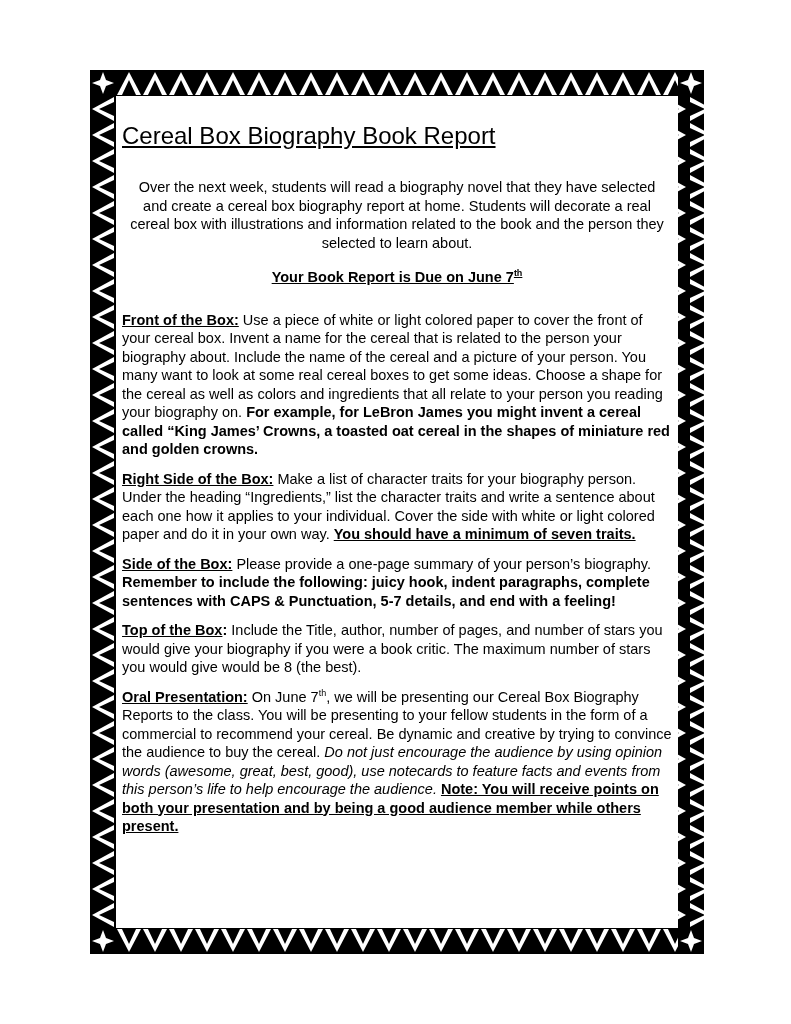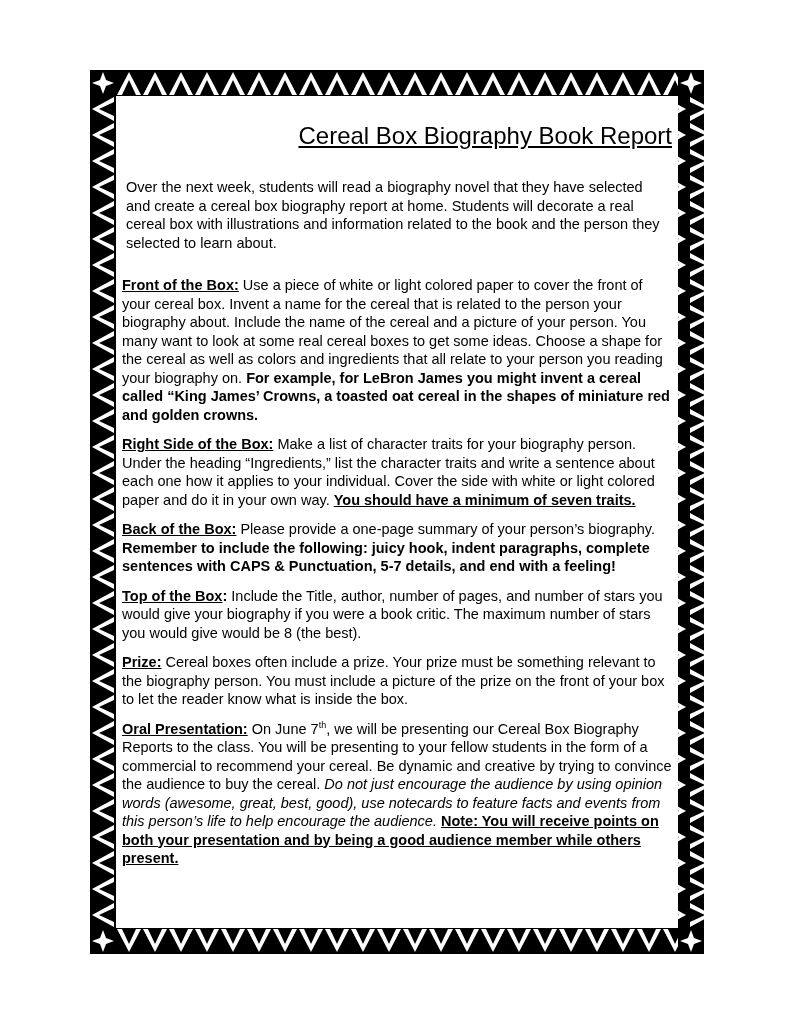--- a/index.html
+++ b/index.html
@@ -10,24 +10,24 @@
   }
   .sheet{position:absolute;inset:0;background:#ffffff;}
   .frame{position:absolute;left:90px;top:70px;width:614px;height:884px;}
   .border-svg{position:absolute;left:0;top:0;width:614px;height:884px;display:block;}
   .content{
     position:absolute;left:26px;top:26px;right:26px;bottom:26px;
     background:#ffffff;padding:2px 6px;overflow:hidden;
     font-size:14.5px;line-height:18.5px;text-align:left;
   }
   .doc-title{
-    font-size:24px;line-height:28px;font-weight:400;text-align:right;
+    font-size:24px;line-height:28px;font-weight:400;text-align:left;
     text-decoration:underline;margin:24px 0 0 0;
   }
-  .intro{ margin:28px 4px 16px 4px; }
+  .intro{ text-align:center;margin:28px 4px 16px 4px; }
   .due-line{ text-align:center;margin:0; }
   .section{ margin:11px 0 0 0; }
   .section.first{ margin-top:24px; }
   
   .b{font-weight:700;}
   .u{text-decoration:underline;}
   .i{font-style:italic;}
   .sup{vertical-align:super;font-size:0.62em;line-height:0;}
 </style>
 </head>
@@ -82,23 +82,23 @@
       <g>
         <rect x="588" y="858" width="26" height="26" fill="#000"></rect>
         <polygon points="601,860 604,868 612,871 604,874 601,882 598,874 590,871 598,868" fill="#fff"></polygon>
       </g>
     </svg>
 
     <div class="content">
       <h1 class="doc-title">Cereal Box Biography Book Report</h1>
 
       <p class="intro"><span>Over the next week, students will read a biography novel that they have selected and create a cereal box biography report at home. Students will decorate a real cereal box with illustrations and information related to the book and the person they selected to learn about.</span></p>
+      <p class="due-line"><span class="b u">Your Book Report is Due on June 7</span><span class="b u sup">th</span></p>
 
       <p class="section first"><span class="b u">Front of the Box:</span><span> Use a piece of white or light colored paper to cover the front of your cereal box. Invent a name for the cereal that is related to the person your biography about. Include the name of the cereal and a picture of your person. You many want to look at some real cereal boxes to get some ideas. Choose a shape for the cereal as well as colors and ingredients that all relate to your person you reading your biography on. </span><span class="b">For example, for LeBron James you might invent a cereal called “King James’ Crowns, a toasted oat cereal in the shapes of miniature red and golden crowns.</span></p>
       <p class="section"><span class="b u">Right Side of the Box:</span><span> Make a list of character traits for your biography person. Under the heading “Ingredients,” list the character traits and write a sentence about each one how it applies to your individual. Cover the side with white or light colored paper and do it in your own way. </span><span class="b u">You should have a minimum of seven traits.</span></p>
-      <p class="section"><span class="b u">Back of the Box:</span><span> Please provide a one-page summary of your person’s biography. </span><span class="b">Remember to include the following: juicy hook, indent paragraphs, complete sentences with CAPS &amp; Punctuation, 5-7 details, and end with a feeling!</span></p>
+      <p class="section"><span class="b u">Side of the Box:</span><span> Please provide a one-page summary of your person’s biography. </span><span class="b">Remember to include the following: juicy hook, indent paragraphs, complete sentences with CAPS &amp; Punctuation, 5-7 details, and end with a feeling!</span></p>
       <p class="section"><span class="b u">Top of the Box</span><span class="b">:</span><span> Include the Title, author, number of pages, and number of stars you would give your biography if you were a book critic. The maximum number of stars you would give would be 8 (the best).</span></p>
-      <p class="section"><span class="b u">Prize:</span><span> Cereal boxes often include a prize. Your prize must be something relevant to the biography person. You must include a picture of the prize on the front of your box to let the reader know what is inside the box.</span></p>
       <p class="section"><span class="b u">Oral Presentation:</span><span> On June 7</span><span class="sup">th</span><span>, we will be presenting our Cereal Box Biography Reports to the class. You will be presenting to your fellow students in the form of a commercial to recommend your cereal. Be dynamic and creative by trying to convince the audience to buy the cereal. </span><span class="i">Do not just encourage the audience by using opinion words (awesome, great, best, good), use notecards to feature facts and events from this person’s life to help encourage the audience. </span><span class="b u">Note: You will receive points on both your presentation and by being a good audience member while others present.</span></p>
     </div>
 
   </div>
 </div>
 
 </body></html>

